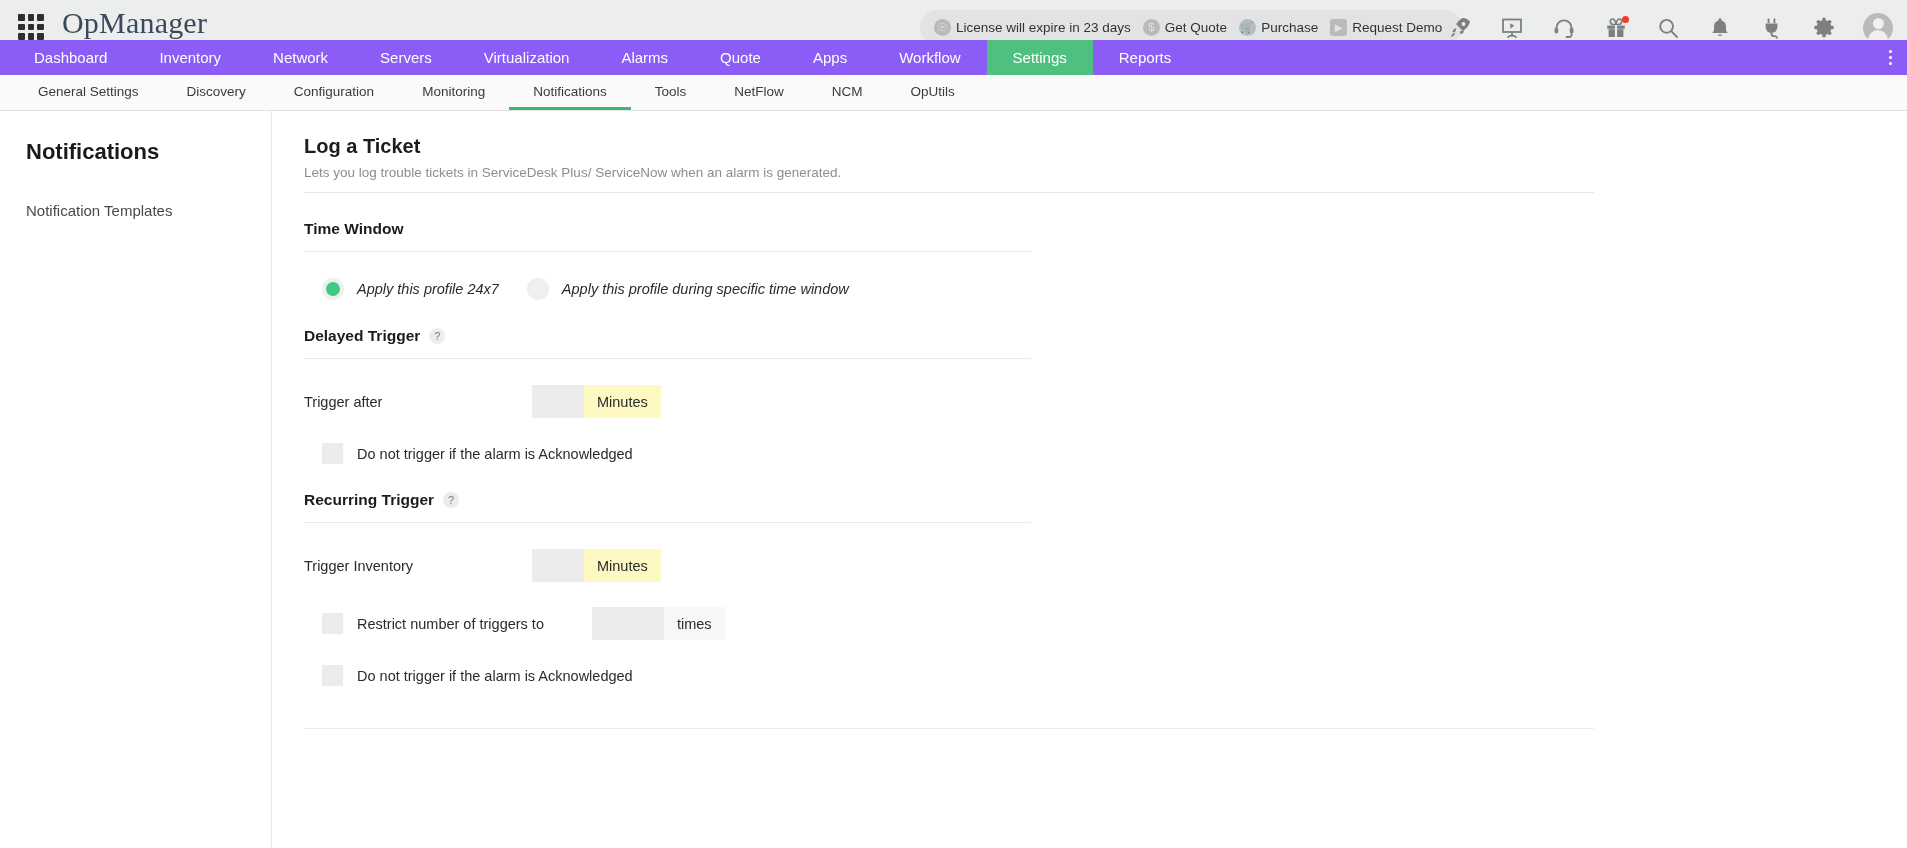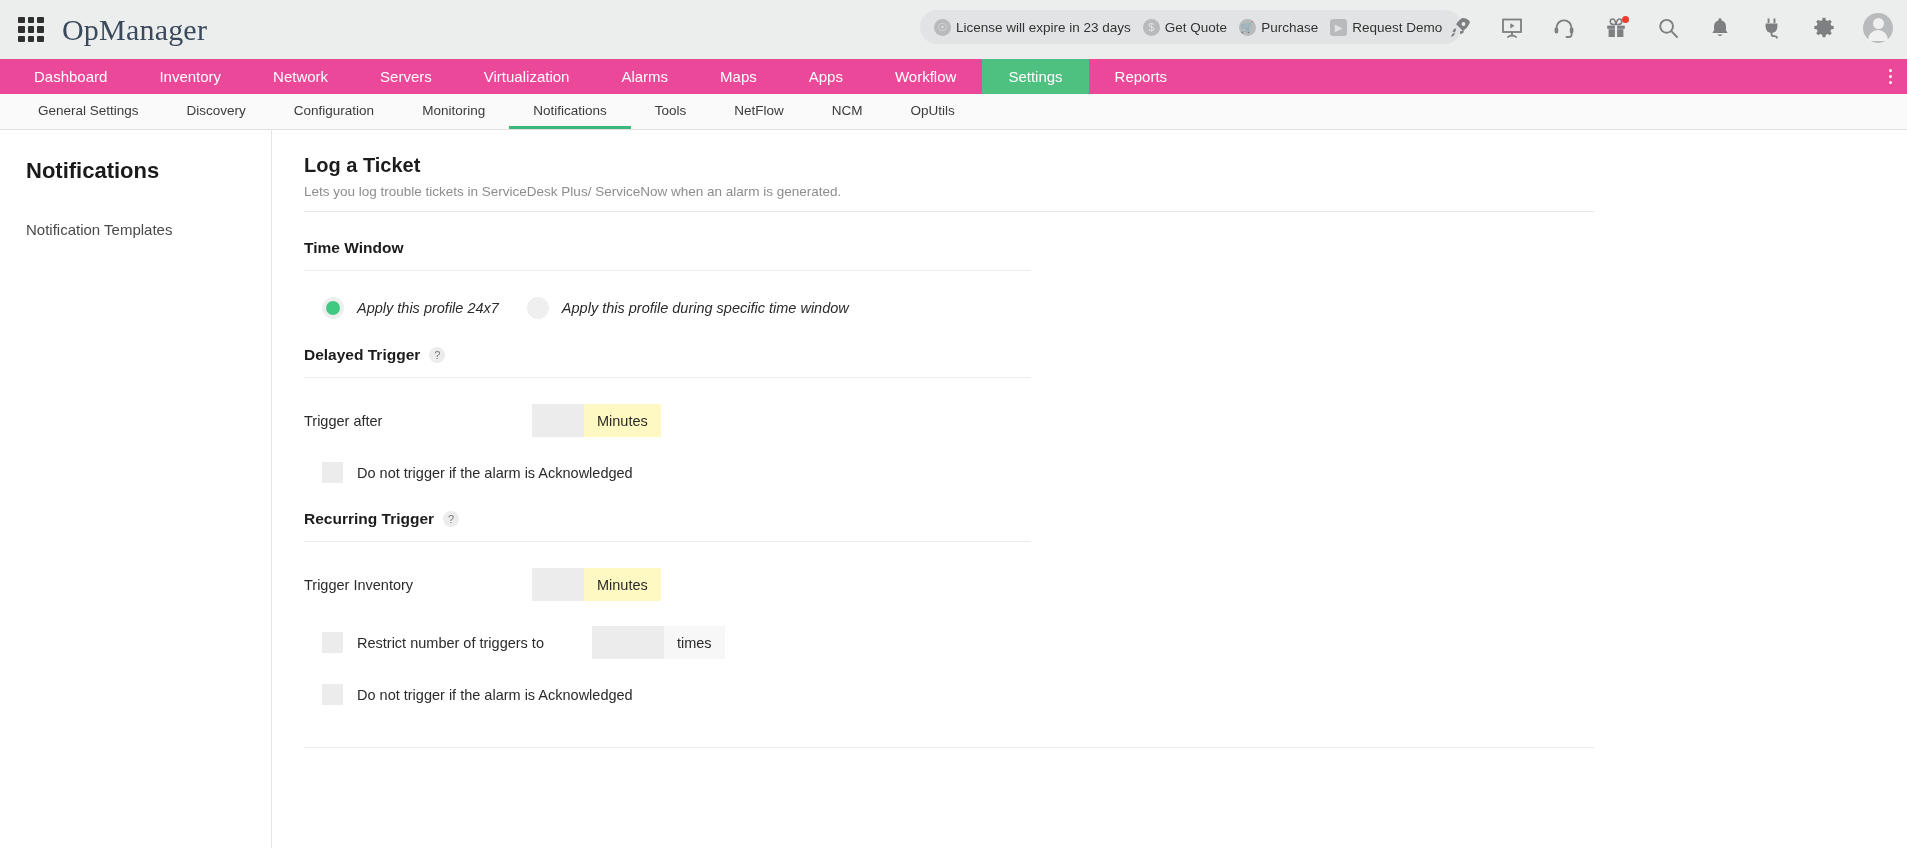--- a/index.html
+++ b/index.html
@@ -5,24 +5,24 @@
   * { box-sizing: border-box; margin: 0; padding: 0; }
   html, body {
     width: 1907px; height: 848px;
     font-family: "Liberation Sans", sans-serif;
     background: #ffffff;
     overflow: hidden;
   }
 
   
   .topbar {
-    height: 59px;
+    height: 40px;
     background: #eceded;
     display: flex;
-    align-items: center;
+    align-items: flex-end;
     position: relative;
   }
   .grid-icon {
     width: 26px; height: 26px;
     margin-left: 18px;
     display: grid;
     grid-template-columns: repeat(3, 1fr);
     grid-template-rows: repeat(3, 1fr);
     gap: 3px;
     cursor: pointer;
@@ -94,21 +94,21 @@
     overflow:hidden;
     cursor:pointer;
   }
   .avatar .head { width:11px;height:11px;border-radius:50%;background:#f0f0f0;position:absolute;top:5px;}
   .avatar .body { width:20px;height:11px;border-radius:10px 10px 0 0;background:#f0f0f0;position:absolute;bottom:2px;}
   .avatar-wrap { position: relative; width:30px;height:30px; }
 
   
   .mainnav {
     height: 35px;
-    background: #ec4899;
+    background: #8b5cf6;
     display: flex;
     align-items: stretch;
     position: relative;
     padding-left: 8px;
   }
   .mainnav .nav-item {
     color: #ffffff;
     font-size: 15px;
     display: flex; align-items: center;
     padding: 0 26px;
@@ -356,21 +356,21 @@
   </div>
 </div>
 
 <div class="mainnav">
   <div class="nav-item">Dashboard</div>
   <div class="nav-item">Inventory</div>
   <div class="nav-item">Network</div>
   <div class="nav-item">Servers</div>
   <div class="nav-item">Virtualization</div>
   <div class="nav-item">Alarms</div>
-  <div class="nav-item">Maps</div>
+  <div class="nav-item">Quote</div>
   <div class="nav-item">Apps</div>
   <div class="nav-item">Workflow</div>
   <div class="nav-item active">Settings</div>
   <div class="nav-item">Reports</div>
   <div class="kebab">
       <i></i>
       <i></i>
       <i></i>
     </div>
 </div>

